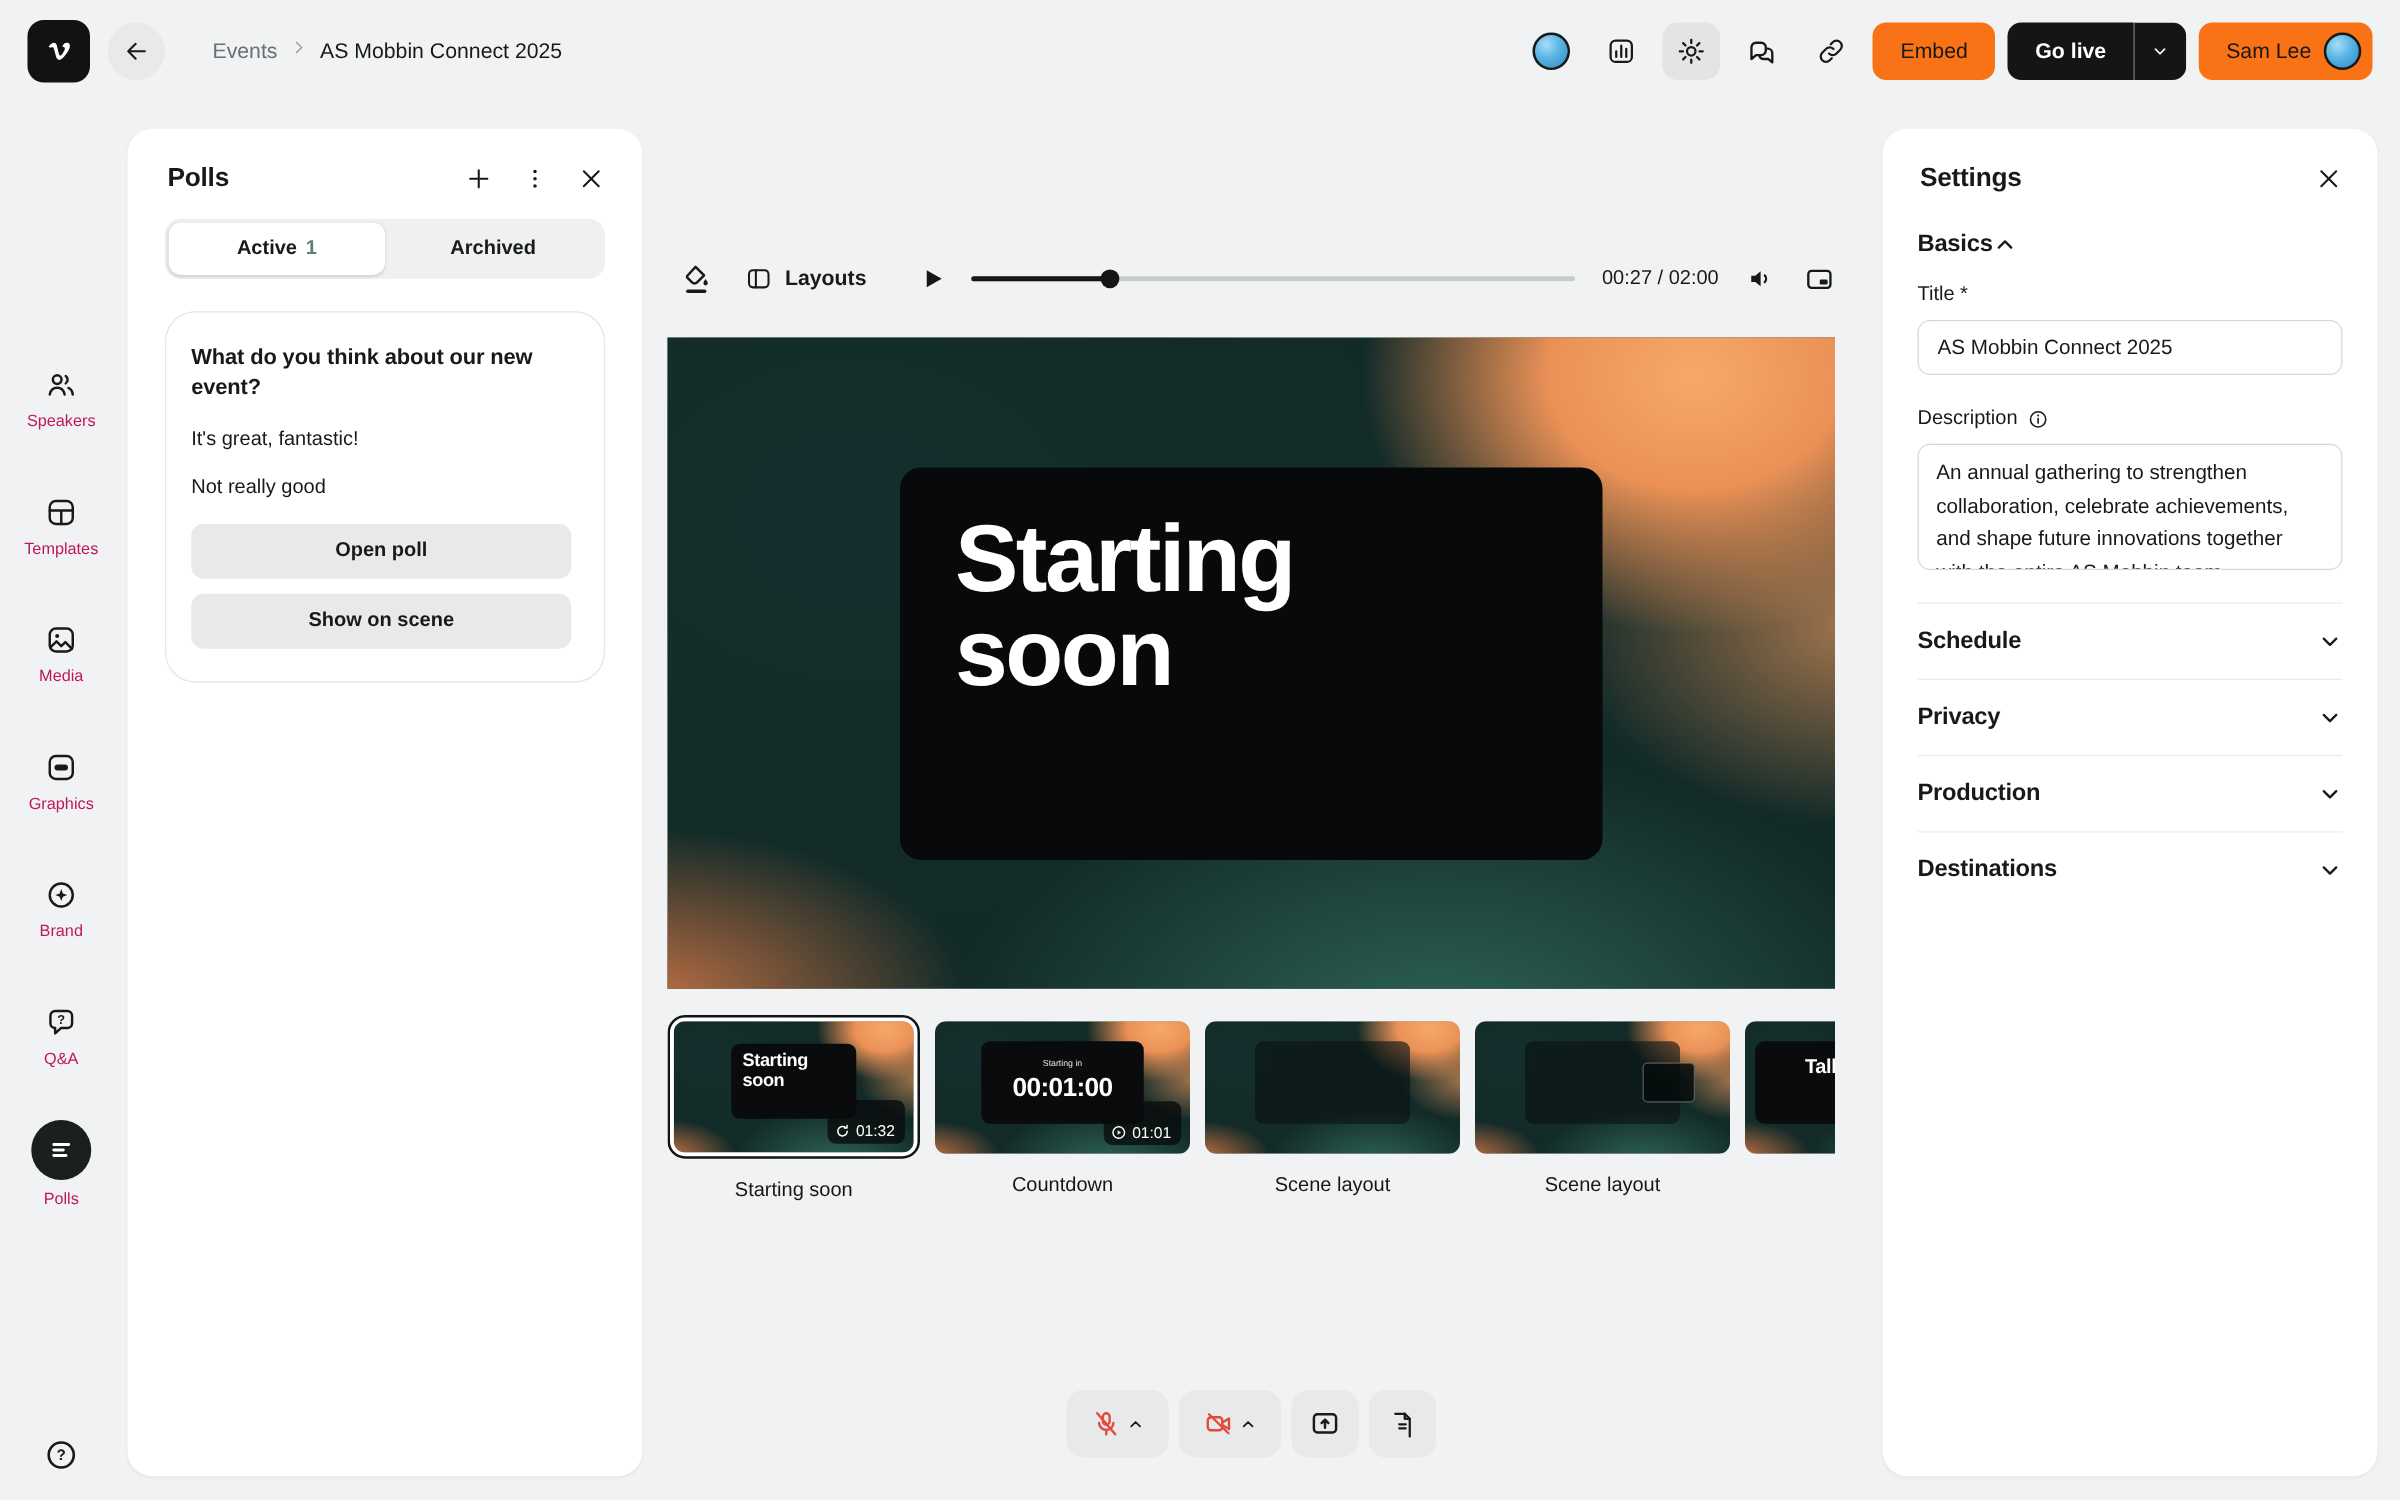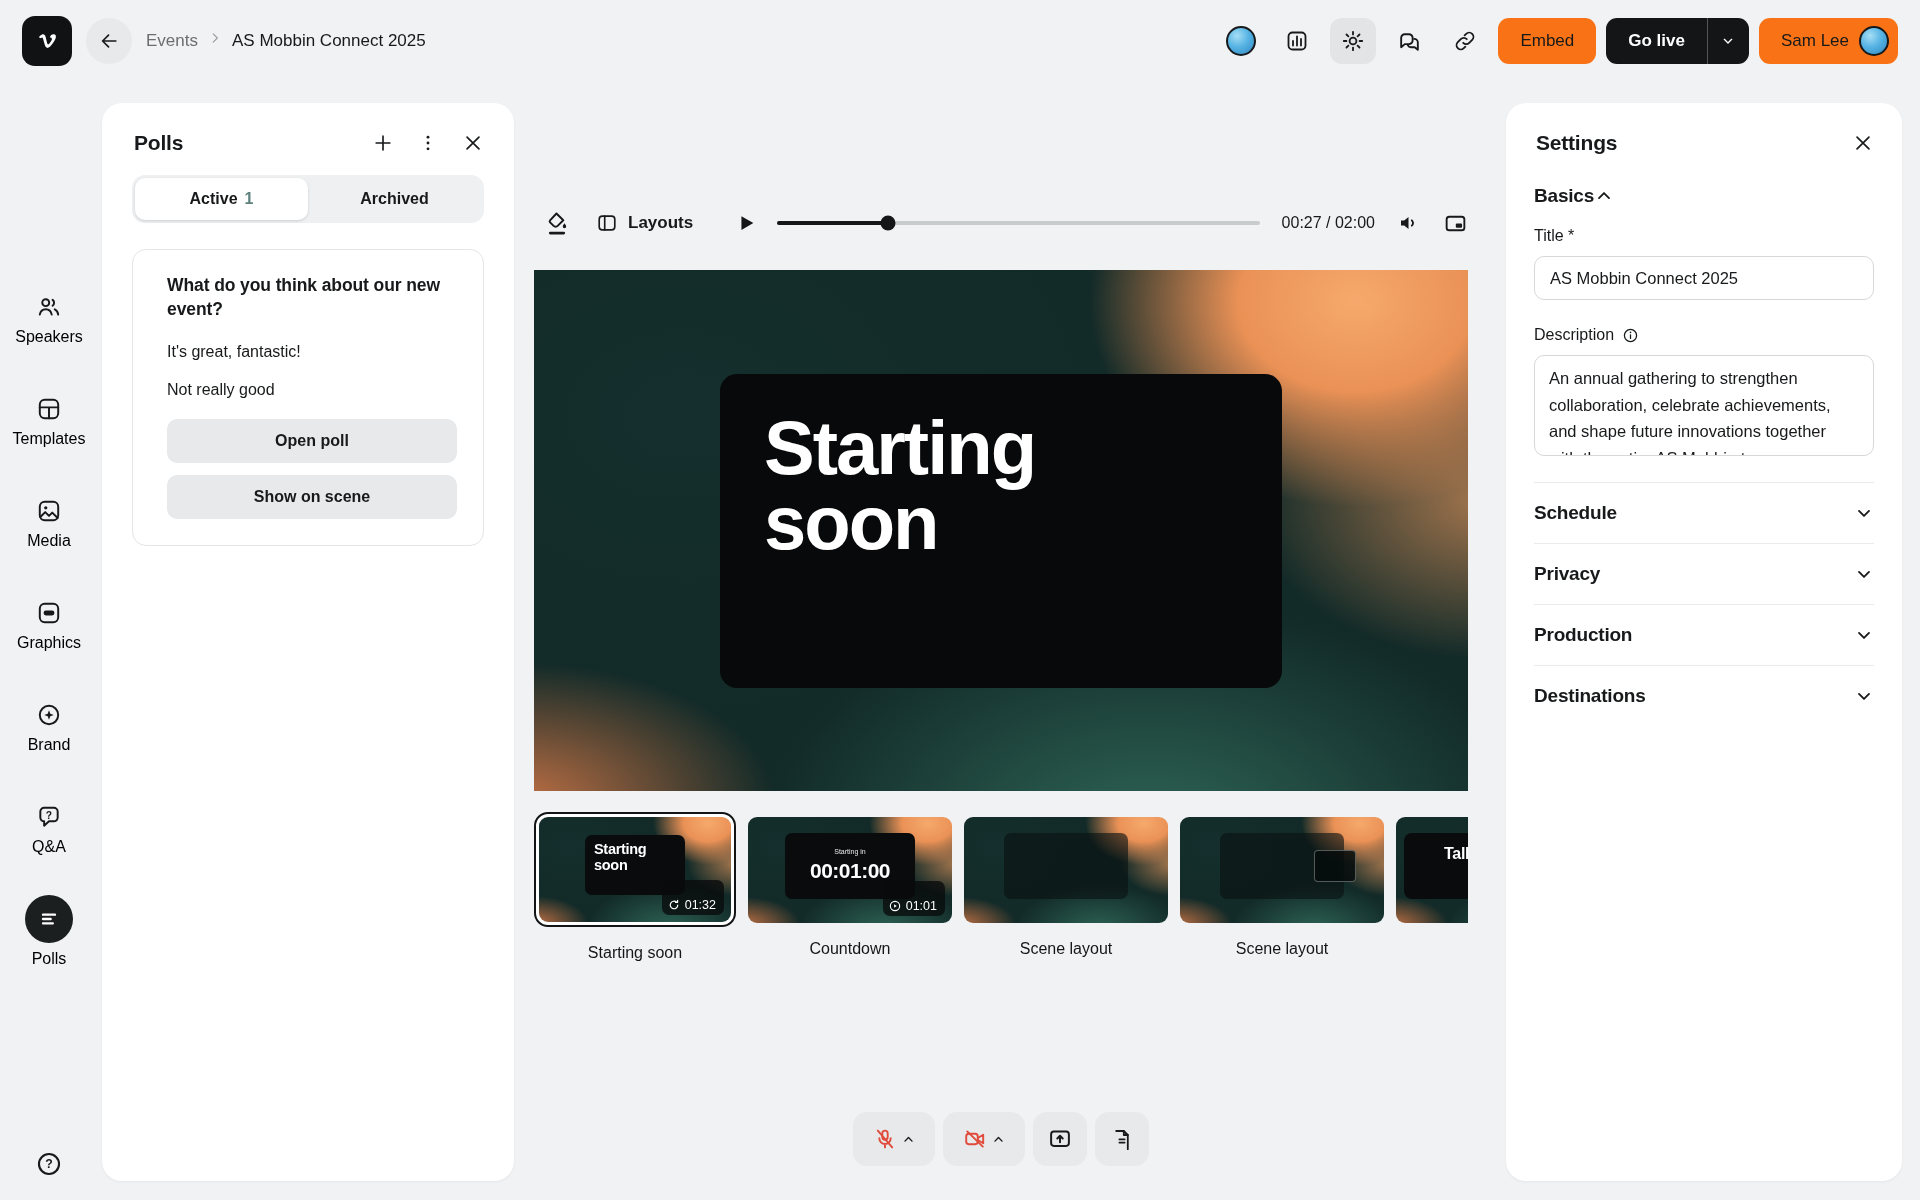--- a/index.html
+++ b/index.html
@@ -11,55 +11,55 @@
   }
   svg { display:block; }
   .stk { fill:none; stroke:#17191a; stroke-width:1.8; stroke-linecap:round; stroke-linejoin:round; }
   .stk-w { fill:none; stroke:#fff; stroke-width:2; stroke-linecap:round; stroke-linejoin:round; }
   .stk-red { fill:none; stroke:#e14b3b; stroke-width:1.9; stroke-linecap:round; stroke-linejoin:round; }
 
   
   .topbar { position:absolute; left:0; top:0; width:1920px; height:82px; display:flex; align-items:center; padding:0 22px; gap:14px; }
   .logo { width:50px; height:50px; background:#101213; border-radius:13px; display:flex; align-items:center; justify-content:center; }
   .circle-btn { width:46px; height:46px; border-radius:50%; background:#e7e9ea; display:flex; align-items:center; justify-content:center; cursor:pointer; }
-  .crumbs { display:flex; align-items:flex-start; gap:10px; font-size:17px; margin-left:0; }
+  .crumbs { display:flex; align-items:flex-start; gap:10px; font-size:17px; margin-left:24px; }
   .crumb-parent { color:#6b6f71; cursor:pointer; }
   .crumb-current { color:#17191a; font-weight:500; }
   .topbar-right { margin-left:auto; display:flex; align-items:center; gap:10px; }
   .top-icon { width:46px; height:46px; border-radius:12px; display:flex; align-items:center; justify-content:center; cursor:pointer; }
   .top-icon.active { background:#e2e4e5; }
   .avatar { width:30px; height:30px; border-radius:50%; border:2px solid #17191a;
     background:radial-gradient(circle at 35% 30%, #a6def5 0%, #58b4e4 45%, #2f87c0 100%); }
   .btn-gray { height:46px; padding:0 22px; background:#f97316; border-radius:11px; display:flex; align-items:center; gap:10px; font-size:17px; font-weight:500; cursor:pointer; }
   .golive { display:flex; }
   .golive-main { height:46px; padding:0 22px; background:#131516; color:#fff; font-size:17px; font-weight:600; display:flex; align-items:center; border-radius:11px 0 0 11px; cursor:pointer; }
   .golive-caret { width:42px; height:46px; background:#131516; border-left:1px solid rgba(255,255,255,.28); border-radius:0 11px 11px 0; display:flex; align-items:center; justify-content:center; cursor:pointer; }
 
   
   .rail { position:absolute; left:0; top:268px; width:98px; display:flex; flex-direction:column; }
   .rail-item { height:102px; display:flex; flex-direction:column; align-items:center; justify-content:center; gap:7px; cursor:pointer; }
-  .rail-label { font-size:16px; color:#000000; }
+  .rail-label { font-size:13px; color:#be185d; }
   .rail-iconwrap { width:28px; height:28px; display:flex; align-items:center; justify-content:center; }
   .rail-item.active .rail-iconwrap { width:48px; height:48px; background:#1c1f20; border-radius:50%; }
   .help { position:absolute; left:0; bottom:22px; width:98px; display:flex; justify-content:center; cursor:pointer; }
 
   
   .panel { position:absolute; background:#fff; border-radius:20px; box-shadow:0 1px 3px rgba(0,0,0,.05); }
 
   
   .polls { left:102px; top:103px; width:412px; height:1078px; }
   .polls-header { display:flex; align-items:center; padding:28px 30px 20px 32px; }
   .panel-title { font-size:21px; font-weight:700; letter-spacing:-.2px; }
   .polls-actions { margin-left:auto; display:flex; align-items:center; gap:24px; }
   .icon-plain { cursor:pointer; display:flex; align-items:center; justify-content:center; }
   .tabs { margin:0 30px; background:#eef0f1; border-radius:13px; padding:3px; display:flex; height:48px; }
   .tab { flex:1; display:flex; align-items:center; justify-content:center; gap:7px; font-size:16px; font-weight:600; border-radius:10px; cursor:pointer; color:#17191a; }
   .tab.selected { background:#fff; box-shadow:0 1px 3px rgba(0,0,0,.14); }
   .tab-count { color:#5d807c; font-weight:600; }
-  .poll-card { margin:26px 30px 0 30px; border:1.5px solid #e3e5e6; border-radius:14px; padding:24px 26px 26px 34px; }
+  .poll-card { margin:26px 30px 0 30px; border:1.5px solid #e3e5e6; border-radius:24px; padding:24px 26px 26px 20px; }
   .poll-q { font-size:17.5px; font-weight:700; line-height:1.35; letter-spacing:-.1px; margin-bottom:22px; }
   .poll-opt { font-size:16px; margin-bottom:20px; }
   .poll-btn { width:100%; height:44px; background:#e7e9ea; border:none; border-radius:10px; font-size:16px; font-weight:600; font-family:inherit; color:#17191a; display:flex; align-items:center; justify-content:center; cursor:pointer; margin-top:12px; }
   .poll-btn.first { margin-top:14px; }
 
   
   .stage-toolbar { position:absolute; left:534px; top:196px; width:934px; height:54px; display:flex; align-items:center; }
   .tool-btn { width:46px; height:46px; display:flex; flex-direction:column; align-items:center; justify-content:center; cursor:pointer; border-radius:10px; }
   .layouts-btn { display:flex; align-items:center; gap:10px; height:46px; padding:0 16px; font-size:17px; font-weight:600; border-radius:10px; cursor:pointer; }
   .play-btn { margin-left:26px; cursor:pointer; display:flex; }

